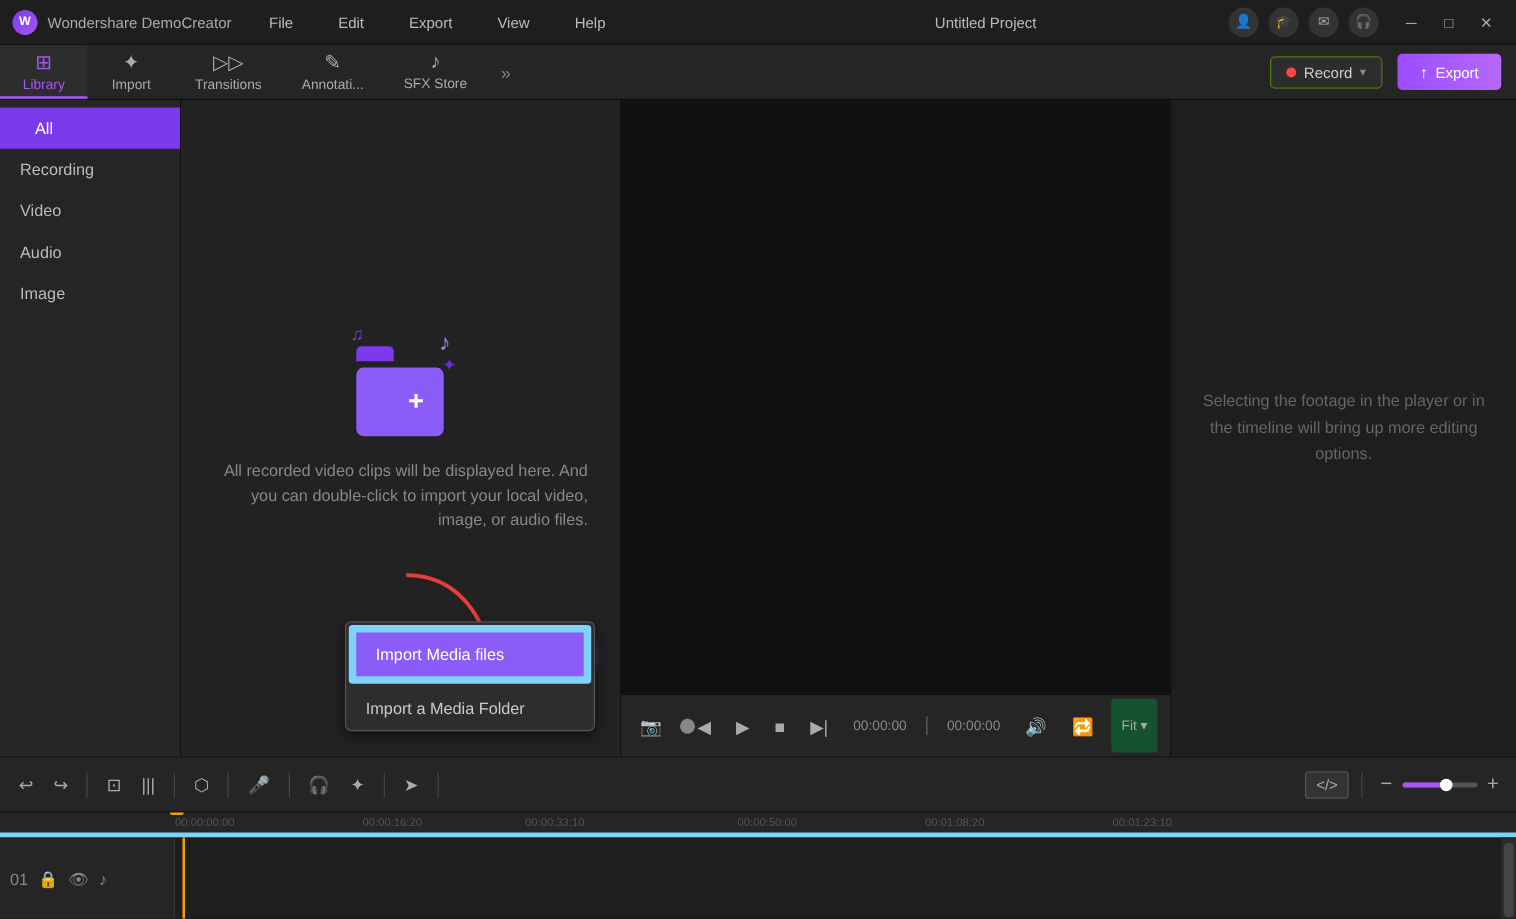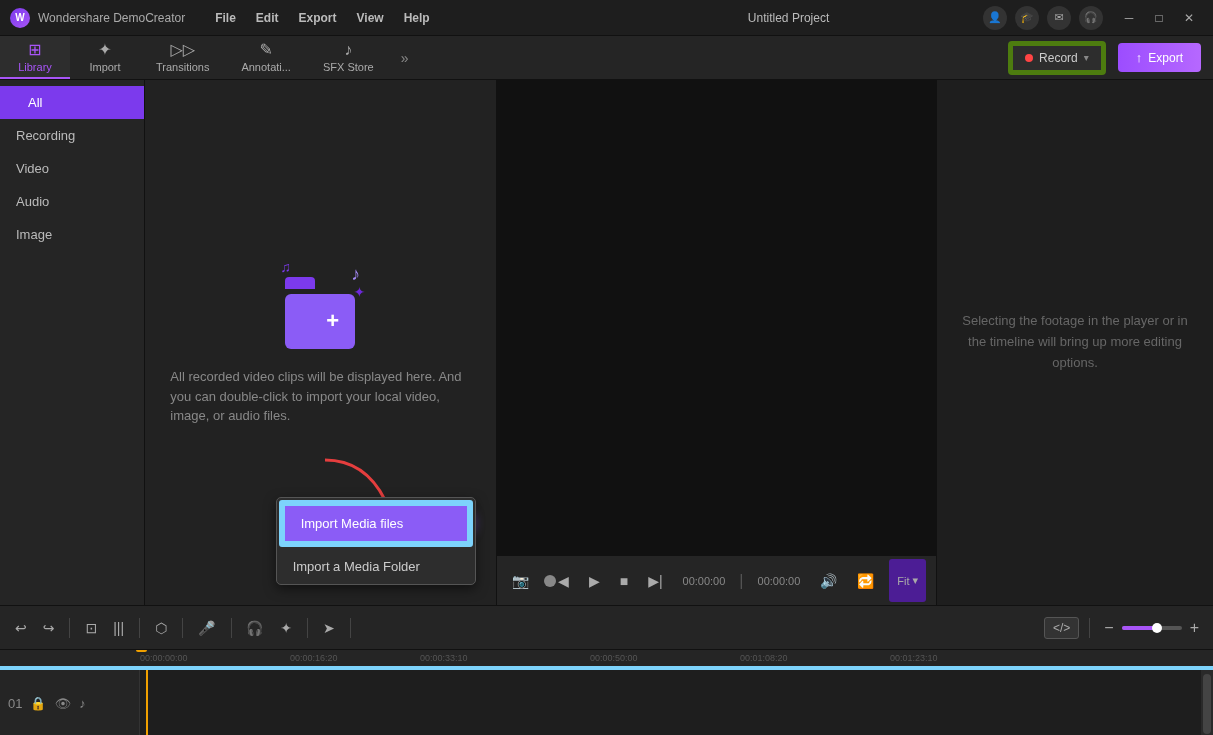--- a/index.html
+++ b/index.html
@@ -27,21 +27,21 @@
       background: linear-gradient(135deg, #7c3aed, #a855f7);
       border-radius: 50%;
       margin-right: 8px;
       display: flex; align-items: center; justify-content: center;
       font-size: 10px; color: white; font-weight: bold;
     }
     #titlebar .app-name {
       font-size: 12px; color: #aaa; margin-right: 20px;
     }
     #titlebar .menu-bar {
-      display: flex; gap: 0; flex: 1; font-weight: bold;
+      display: flex; gap: 16px; flex: 1;
     }
     #titlebar .menu-item {
       font-size: 12px; color: #bbb; padding: 4px 10px; cursor: pointer;
       border-radius: 3px;
     }
     #titlebar .project-title {
       font-size: 12px; color: #bbb; flex: 1; text-align: center;
     }
     #titlebar .win-controls {
       display: flex; gap: 2px;
@@ -85,21 +85,21 @@
     }
     .tab-icon { font-size: 16px; }
     .tab-more {
       display: flex; align-items: center; justify-content: center;
       width: 30px; cursor: pointer; color: #888; font-size: 14px;
     }
     #toolbar .record-btn {
       margin-left: auto;
       margin-right: 12px;
       background: #2d2d2d;
-      border: 5px solid #4d7c0f;
+      border: 1px solid #4d7c0f;
       border-radius: 4px;
       color: #ccc;
       font-size: 12px;
       padding: 5px 12px;
       cursor: pointer;
       display: flex; align-items: center; gap: 6px;
     }
     #toolbar .record-dot {
       width: 8px; height: 8px; background: #ff4444; border-radius: 50%;
     }
@@ -182,21 +182,21 @@
     }
     .folder-note2 {
       position: absolute; top: 0; left: 5px;
       font-size: 14px; color: #7c3aed;
     }
     .folder-star {
       position: absolute; top: 25px; right: 0;
       font-size: 14px; color: #6d28d9;
     }
     .media-empty-text {
-      font-size: 13px; color: #888; text-align: left;
+      font-size: 13px; color: #888; text-align: right;
       max-width: 300px; line-height: 1.5;
     }
 
     
     .import-popup {
       position: absolute;
       bottom: 20px; right: 20px;
       background: #2d2d2d;
       border: 1px solid #555;
       border-radius: 5px;
@@ -262,21 +262,21 @@
     .time-sep { color: #555; }
     .progress-track {
       flex: 1; height: 4px; background: #333; border-radius: 2px;
       position: relative; cursor: pointer;
     }
     .progress-thumb {
       width: 12px; height: 12px; background: #888;
       border-radius: 50%; position: absolute; top: -4px; left: 0;
     }
     .fit-btn {
-      background: #4c1d95; border: none; color: #aaa; border-radius: 3px;
+      background: #14532d; border: none; color: #aaa; border-radius: 3px;
       padding: 15px 8px; font-size: 11px; cursor: pointer;
       display: flex; align-items: center; gap: 3px;
     }
 
     
     #right-panel {
       width: 280px;
       background: #1e1e1e;
       display: flex; align-items: center; justify-content: center;
       padding: 20px;

